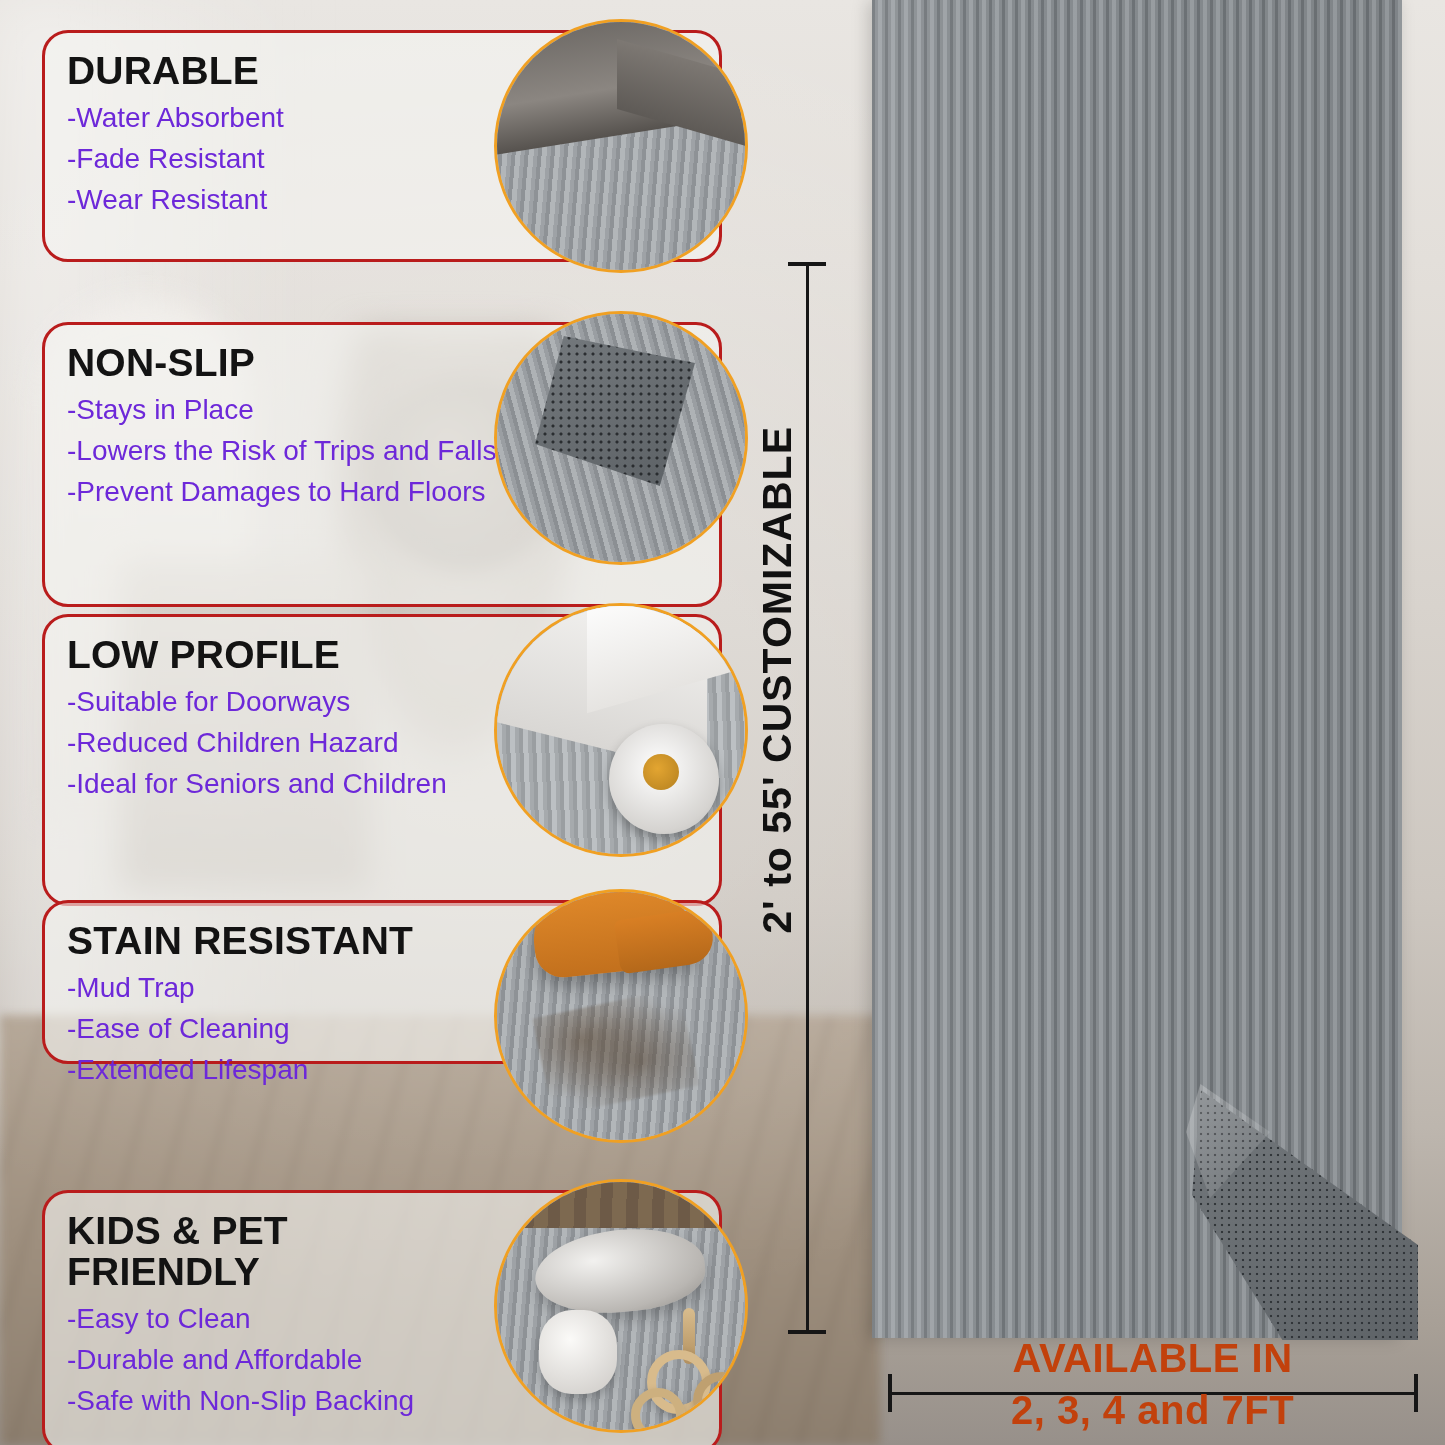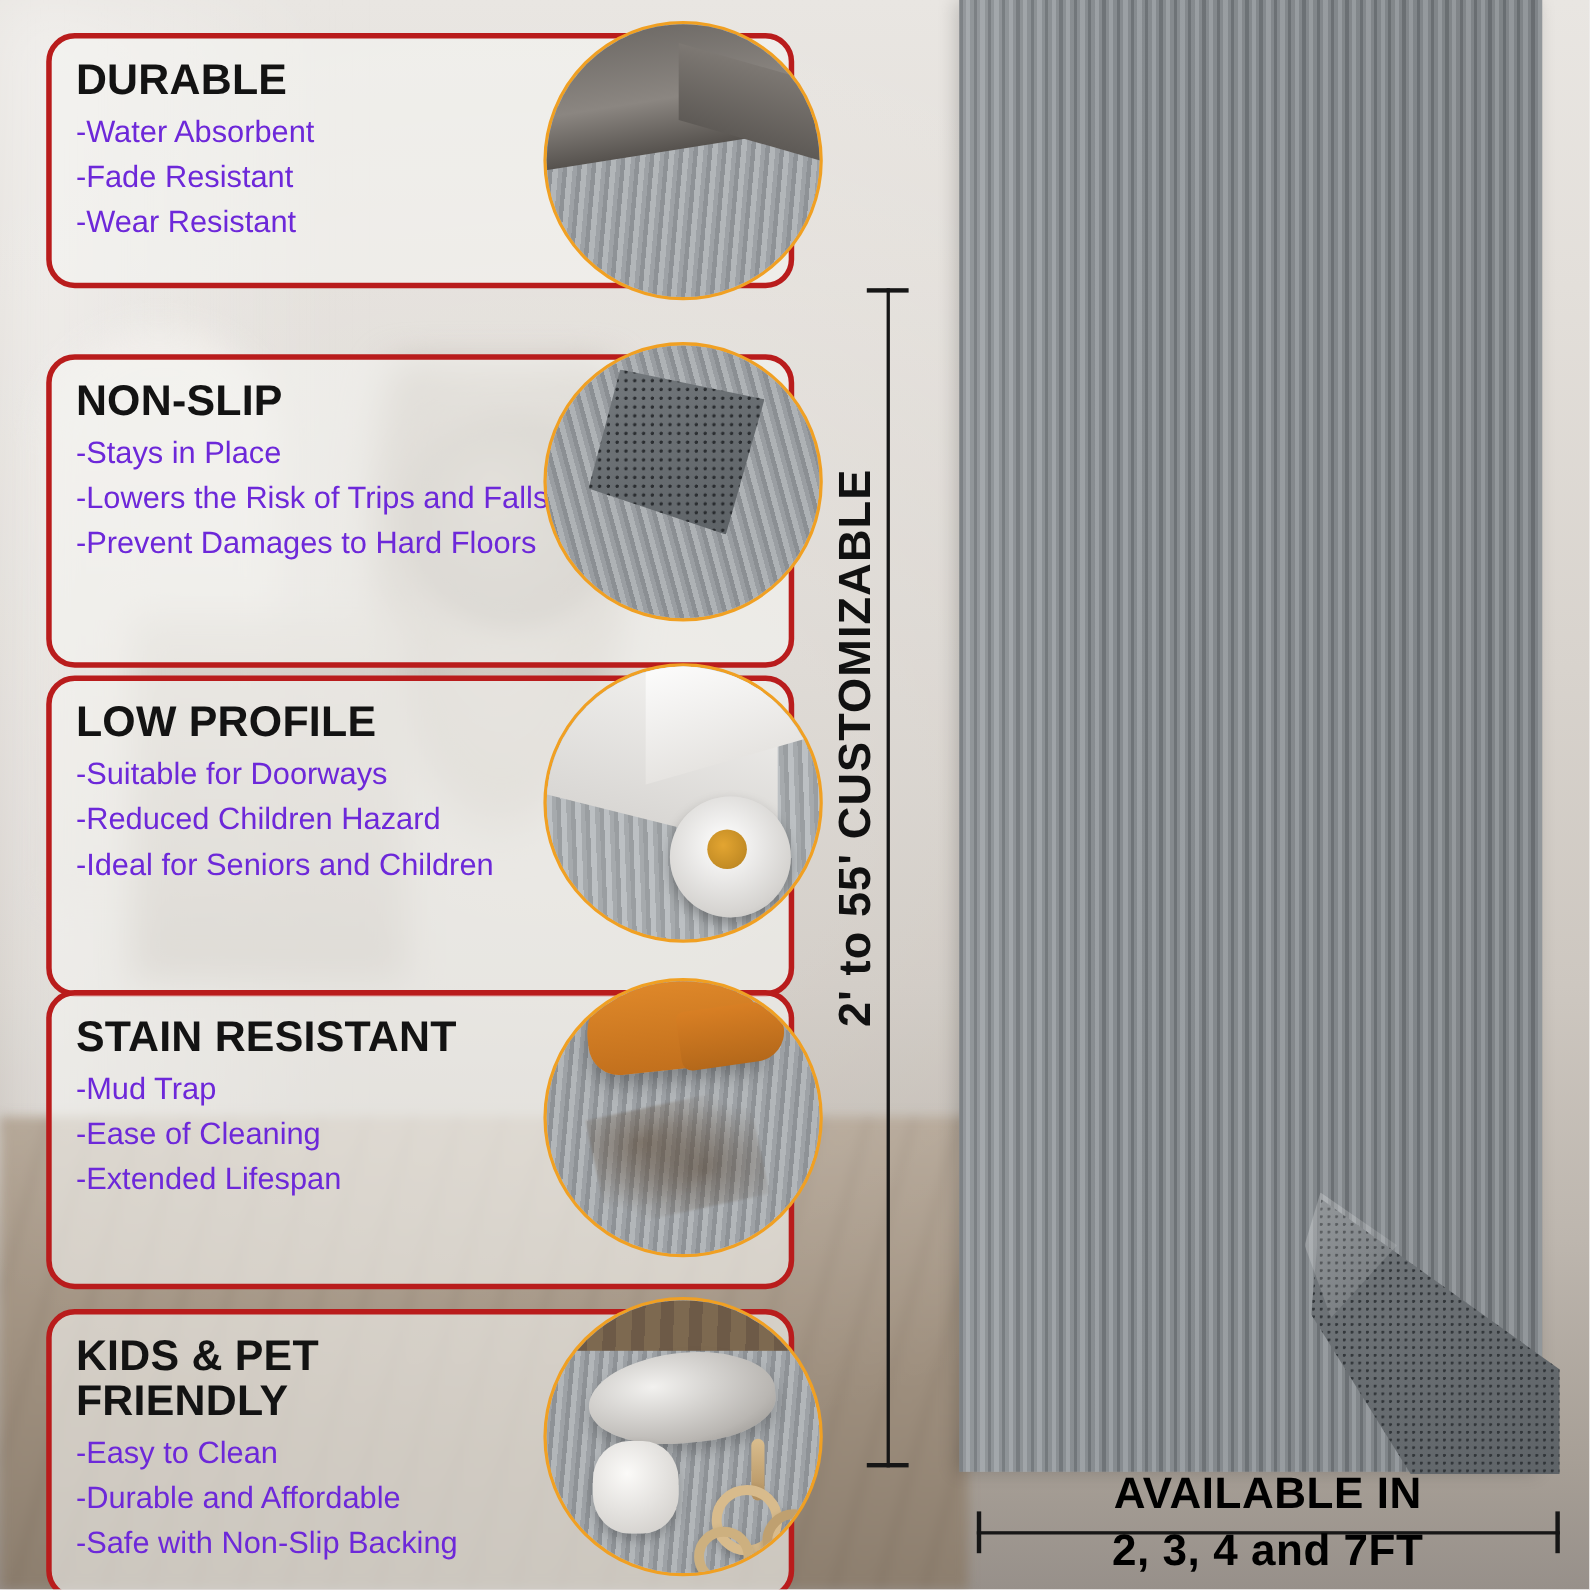--- a/index.html
+++ b/index.html
@@ -193,33 +193,33 @@
   }
   .h-cap.left { left: 888px; }
   .h-cap.right { left: 1414px; }
 
   .h-label {
     position: absolute;
     left: 880px;
     top: 1338px;
     width: 545px;
     text-align: center;
-    color: #000000;
+    color: #c2410c;
     font-weight: bold;
     line-height: 1.0;
   }
   .h-label .l1 { font-size: 40px; letter-spacing: .5px; }
   .h-label .l2 { font-size: 40px; margin-top: 12px; letter-spacing: .5px; }
 
   
   .feature {
     position: absolute;
     left: 42px;
     width: 680px;
-    border: 5px solid #b91c1c;
+    border: 3px solid #b91c1c;
     border-radius: 26px;
     background: rgba(244,243,241,.62);
     box-sizing: border-box;
     padding: 18px 250px 8px 22px;
   }
   .feature h2 {
     margin: 0 0 6px 0;
     font-size: 39px;
     font-weight: bold;
     color: #131313;
@@ -234,21 +234,21 @@
   .feature li {
     font-size: 28px;
     color: #6d28d9;
     line-height: 1.46;
     white-space: nowrap;
   }
 
   .f1 { top: 30px;   height: 232px; }
   .f2 { top: 322px;  height: 285px; }
   .f3 { top: 614px;  height: 292px; }
-  .f4 { top: 900px;  height: 272px; }
+  .f4 { top: 900px;  height: 164px; }
   .f5 { top: 1190px; height: 264px; }
 
   
   .photo {
     position: absolute;
     width: 254px;
     height: 254px;
     border-radius: 50%;
     border: 3px solid #f0a023;
     overflow: hidden;

